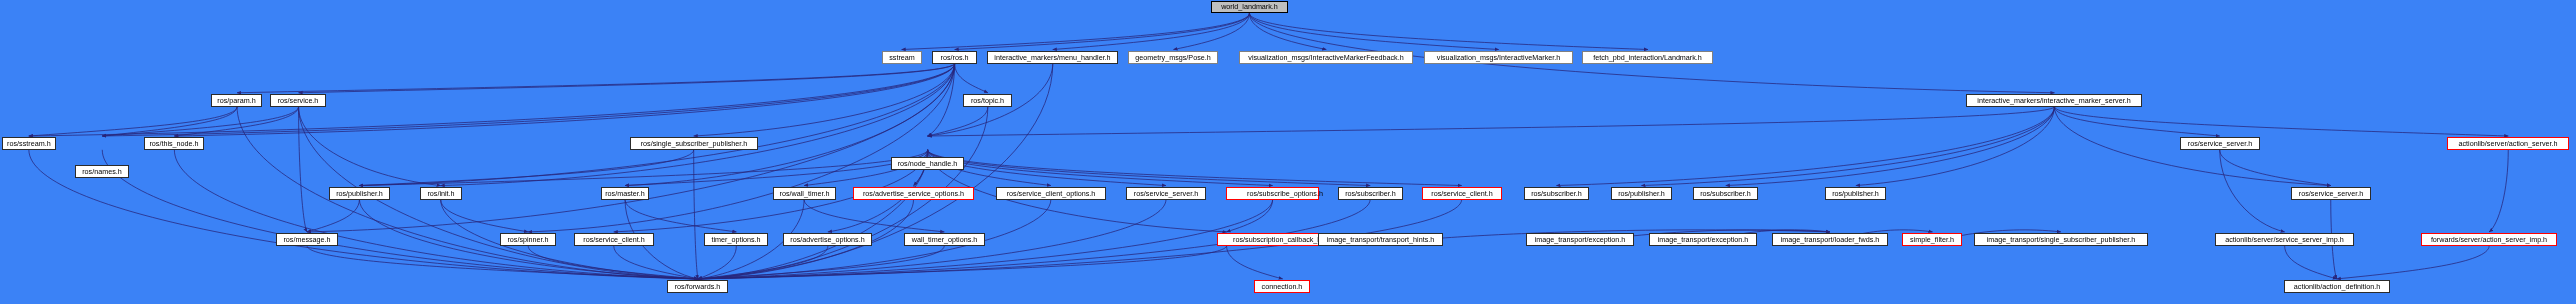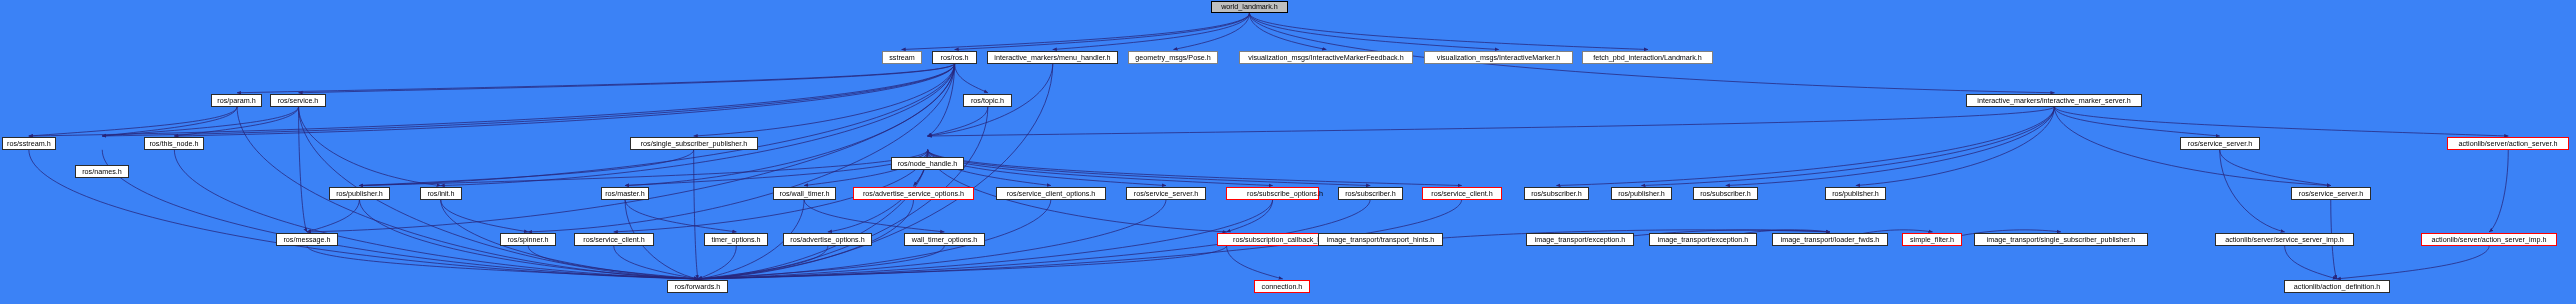--- a/index.html
+++ b/index.html
@@ -198,19 +198,19 @@
       <div class="node" style="left: 783px; top: 233px; width: 89px;">ros/advertise_options.h</div>
       <div class="node" style="left: 904px; top: 233px; width: 81px;">wall_timer_options.h</div>
       <div class="node red" style="left: 1217px; top: 233px; width: 142px;">ros/subscription_callback_helper.h</div>
       <div class="node" style="left: 1318px; top: 233px; width: 125px;">image_transport/transport_hints.h</div>
       <div class="node" style="left: 1526px; top: 233px; width: 108px;">image_transport/exception.h</div>
       <div class="node" style="left: 1649px; top: 233px; width: 108px;">image_transport/exception.h</div>
       <div class="node" style="left: 1772px; top: 233px; width: 116px;">image_transport/loader_fwds.h</div>
       <div class="node red" style="left: 1902px; top: 233px; width: 60px;">simple_filter.h</div>
       <div class="node" style="left: 1974px; top: 233px; width: 174px;">image_transport/single_subscriber_publisher.h</div>
       <div class="node" style="left: 2215px; top: 233px; width: 139px;">actionlib/server/service_server_imp.h</div>
-      <div class="node red" style="left: 2421px; top: 233px; width: 136px;">actionlib/server/action_server_imp.h</div>
+      <div class="node red" style="left: 2421px; top: 233px; width: 136px;">forwards/server/action_server_imp.h</div>
       <div class="node" style="left: 667px; top: 280px; width: 61px;">ros/forwards.h</div>
       <div class="node red" style="left: 1254px; top: 280px; width: 56px;">connection.h</div>
       <div class="node" style="left: 2284px; top: 280px; width: 106px;">actionlib/action_definition.h</div>
     </div>
 </div>
 
 
 </body></html>

